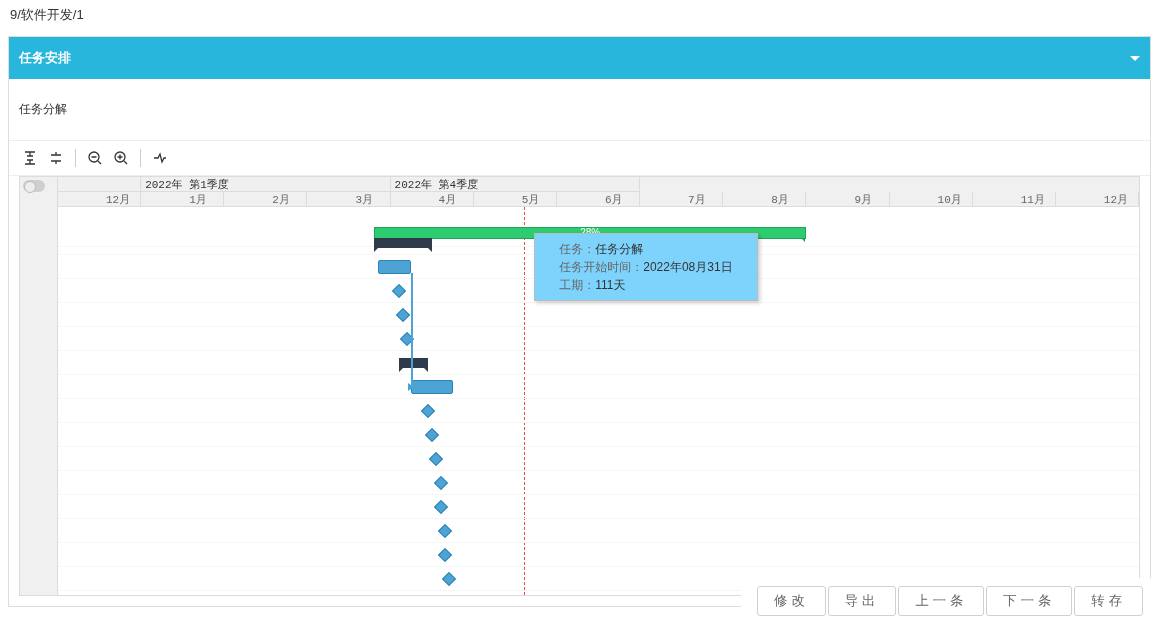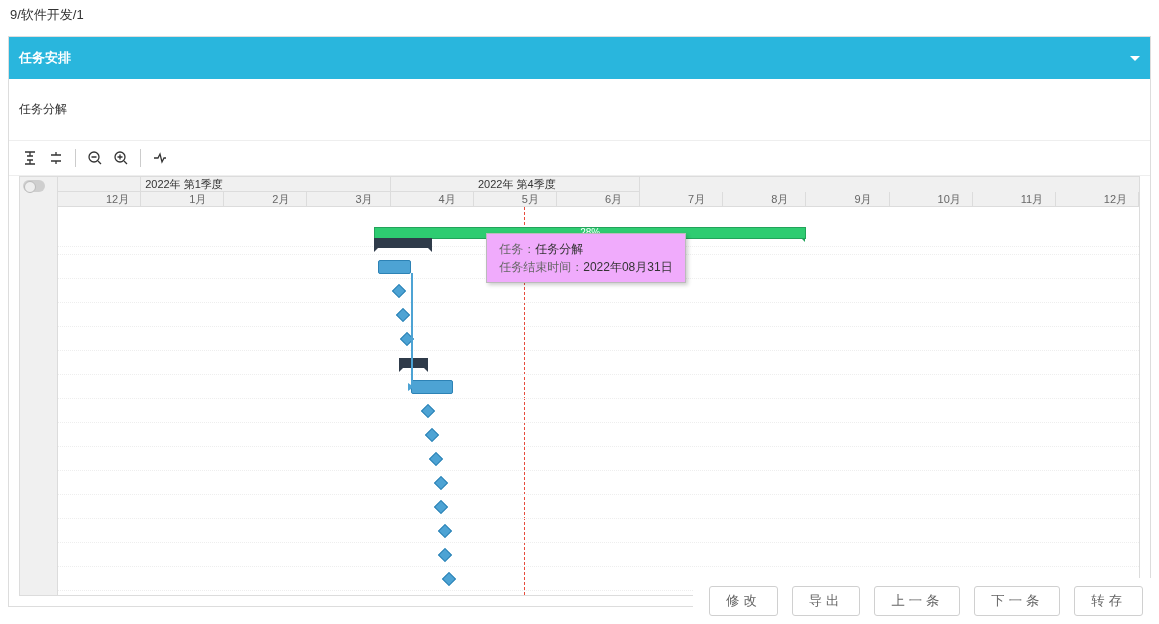--- a/index.html
+++ b/index.html
@@ -11,21 +11,21 @@
   .subtitle { padding: 22px 10px; font-size: 12px; color: #333; background: #fff; border-bottom: 1px solid #eee; }
   .toolbar { display: flex; align-items: center; gap: 4px; padding: 6px 10px; border-bottom: 1px solid #eee; }
   .toolbar .tb-btn { width: 22px; height: 22px; display: inline-flex; align-items: center; justify-content: center; cursor: pointer; color: #333; }
   .toolbar .sep { width: 1px; height: 18px; background: #ccc; margin: 0 4px; }
 
   .gantt { position: relative; margin: 0 10px 10px 10px; border: 1px solid #dcdcdc; height: 420px; overflow: hidden; }
   .gantt-left { position: absolute; left: 0; top: 0; bottom: 0; width: 38px; border-right: 1px solid #dcdcdc; background: #f0f0f0; }
   .gantt-toggle { width: 22px; height: 12px; border-radius: 6px; background: #cfcfcf; margin: 3px; position: relative; }
   .gantt-toggle::after { content: ""; position: absolute; left: 1px; top: 1px; width: 10px; height: 10px; border-radius: 50%; background: #eee; border: 1px solid #bbb; }
   .gantt-main { position: absolute; left: 38px; right: 0; top: 0; bottom: 0; }
-  .timeline-hdr { height: 30px; background: #f0f0f0; border-bottom: 1px solid #dcdcdc; }
+  .timeline-hdr { height: 30px; background: #f0f0f0; border-bottom: 1px solid #dcdcdc; font-family: Liberation Mono, monospace; }
   
   .q-row, .m-row { display: grid; grid-template-columns: repeat(13, 1fr); }
   .q-row { height: 15px; }
   .m-row { height: 15px; }
   .q-cell, .m-cell { border-right: 1px solid #dcdcdc; padding-left: 4px; font-size: 11px; color: #333; overflow: hidden; white-space: nowrap; }
   .q-cell { border-bottom: 1px solid #dcdcdc; }
   .m-cell { color: #666; margin-left: 44px; }
 
   .gantt-body { position: absolute; top: 30px; bottom: 0; left: 0; right: 0; }
   .row { position: absolute; left: 0; right: 0; height: 24px; border-bottom: 1px dotted #eee; }
@@ -39,25 +39,25 @@
   .task-bar   { position: absolute; height: 14px; top: 5px; background: #4da3d4; border: 1px solid #2d82b5; border-radius: 2px; }
   .group-bar  { position: absolute; height: 10px; top: 7px; background: #2f3b4a; }
   .group-bar::before, .group-bar::after { content: ""; position: absolute; bottom: -4px; width: 0; height: 0; border-top: 4px solid #2f3b4a; }
   .group-bar::before { left: 0; border-right: 4px solid transparent; }
   .group-bar::after  { right: 0; border-left: 4px solid transparent; }
 
   .milestone { position: absolute; width: 10px; height: 10px; background: #4da3d4; border: 1px solid #2d82b5; top: 7px; transform: rotate(45deg); }
 
   .today-line { position: absolute; top: 0; bottom: 0; border-left: 1px dashed #e74c3c; }
 
-  .tooltip { position: absolute; background: #f0abfc; border: 1px solid #bbb; box-shadow: 2px 2px 4px rgba(0,0,0,.2); padding: 6px 12px; font-size: 12px; line-height: 1.5; color: #333; white-space: nowrap; }
+  .tooltip { position: absolute; background: #7dd3fc; border: 1px solid #bbb; box-shadow: 2px 2px 4px rgba(0,0,0,.2); padding: 6px 24px; font-size: 12px; line-height: 1.5; color: #333; white-space: nowrap; margin-left: 48px; }
   .tooltip-row { display: flex; }
   .tooltip-lbl { color: #666; }
 
-  .footer { position: fixed; bottom: 0; right: 0; padding: 8px 16px; background: #fff; display: flex; gap: 14px; }
+  .footer { position: fixed; bottom: 0; right: 0; padding: 8px 16px; background: #fff; display: flex; gap: 2px; }
   .btn { border: 1px solid #d0d0d0; background: #fff; color: #666; padding: 5px 16px; border-radius: 3px; cursor: pointer; letter-spacing: 4px; }
 </style>
 </head>
 <body>
 
 <div class="breadcrumb">9/软件开发/1</div>
 
 <div class="panel">
   <div class="panel-header">
     <span>任务安排</span>
@@ -99,21 +99,21 @@
 
   <div class="gantt">
     <div class="gantt-left">
       <div class="gantt-toggle"></div>
     </div>
     <div class="gantt-main">
       <div class="timeline-hdr">
         <div class="q-row" id="q-row">
             <div class="q-cell" style="grid-column: span 1;"></div>
             <div class="q-cell" style="grid-column: span 3;">2022年 第1季度</div>
-            <div class="q-cell" style="grid-column: span 3; text-align: center;">2022年 第4季度</div>
+            <div class="q-cell" style="grid-column: span 3;">2022年 第4季度</div>
           </div>
         <div class="m-row" id="m-row">
             <div class="m-cell">12月</div>
             <div class="m-cell">1月</div>
             <div class="m-cell">2月</div>
             <div class="m-cell">3月</div>
             <div class="m-cell">4月</div>
             <div class="m-cell">5月</div>
             <div class="m-cell">6月</div>
             <div class="m-cell">7月</div>
@@ -177,22 +177,26 @@
             <div class="milestone" style="left: calc(36.1538% - 5px);"></div>
           </div>
           <div style="position: absolute; left: 32.6923%; top: 66px; width: 1px; height: 114px; border-left: 2px solid rgb(77, 163, 212);"></div>
           <div style="position: absolute; left: calc(32.6923% - 3px); top: 176px; width: 0px; height: 0px; border-top: 4px solid transparent; border-bottom: 4px solid transparent; border-left: 6px solid rgb(77, 163, 212);"></div>
           <div class="tooltip" style="left: 39.6154%; top: 26px;">
             <div class="tooltip-row">
               <span class="tooltip-lbl">任务：</span>
               <span>任务分解</span>
             </div>
             <div class="tooltip-row">
-              <span class="tooltip-lbl">任务结束时间：</span>
+              <span class="tooltip-lbl">任务开始时间：</span>
               <span>2022年08月31日</span>
+            </div>
+            <div class="tooltip-row">
+              <span class="tooltip-lbl">工期：</span>
+              <span>111天</span>
             </div>
           </div>
         </div>
     </div>
   </div>
 </div>
 
 <div class="footer">
   <button class="btn">修改</button>
   <button class="btn">导出</button>

